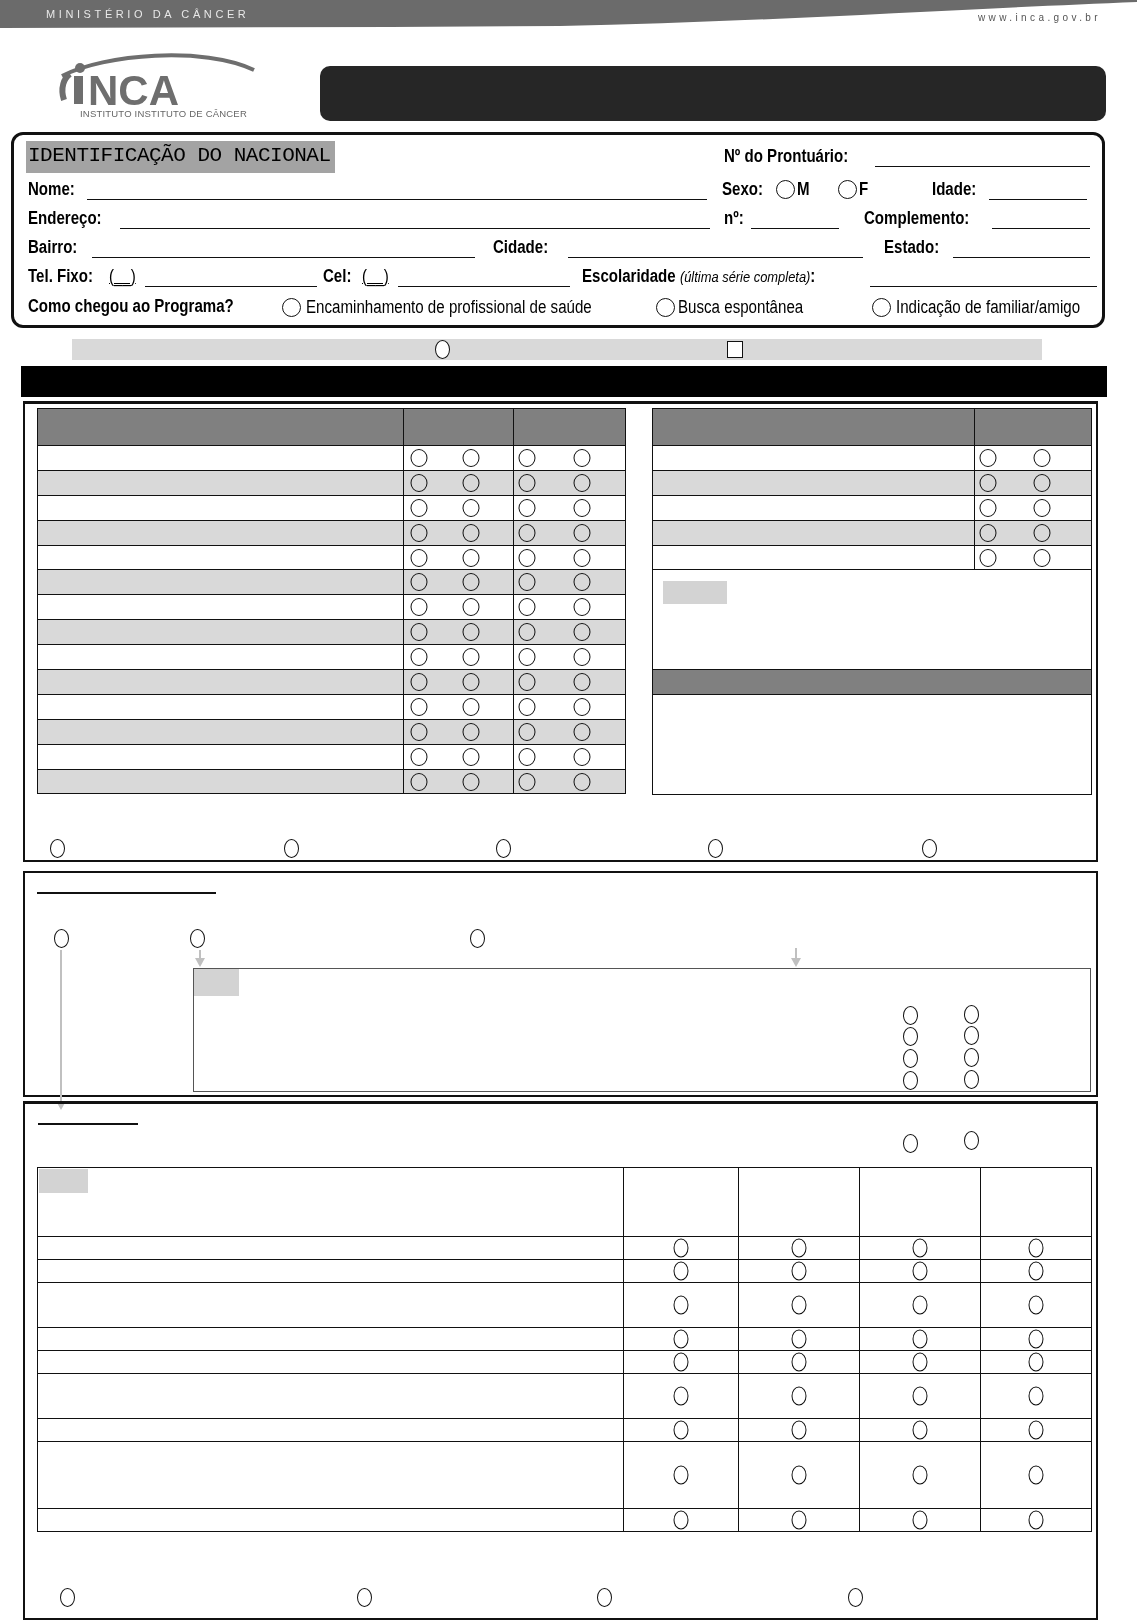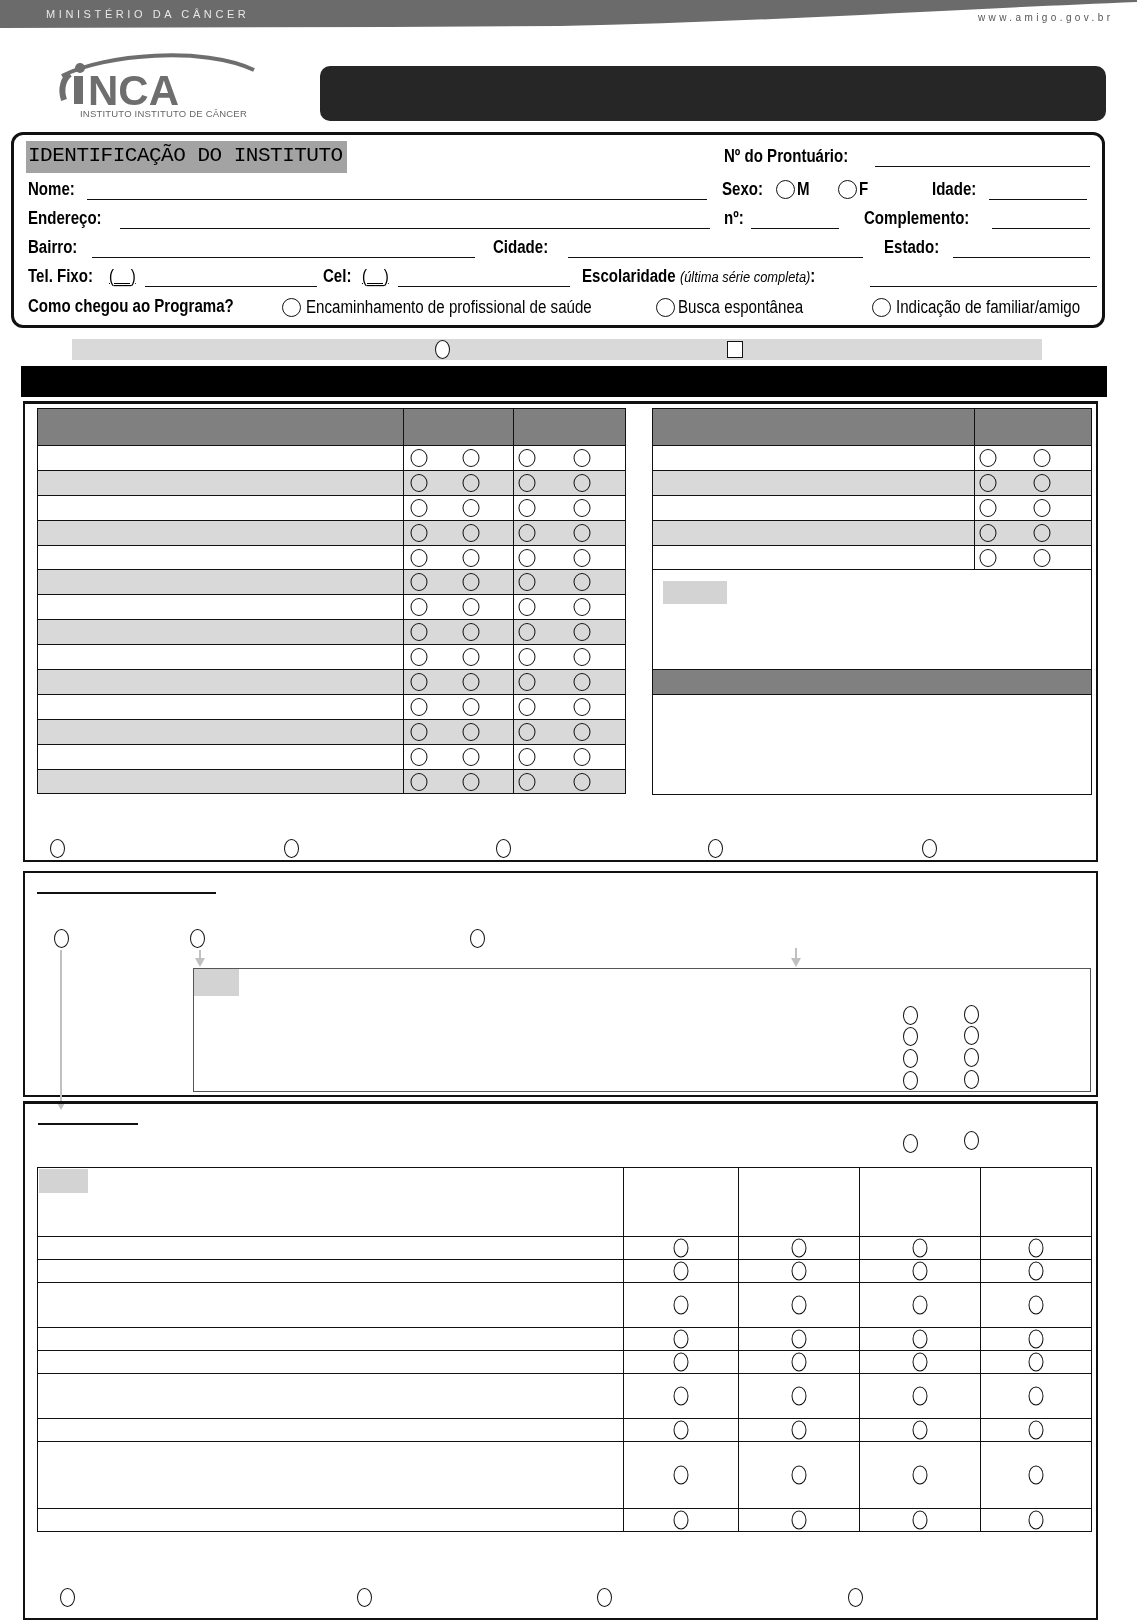--- a/index.html
+++ b/index.html
@@ -54,37 +54,37 @@
 </style>
 </head>
 <body>
 
 <div class="abs banner">
   <svg width="1137" height="30" viewBox="0 0 1137 30">
     <path d="M0 0 H1137 V2 C980 8 760 22 560 26 L390 27 L0 28 Z" fill="#6b6b6b"></path>
   </svg>
 </div>
 <div class="abs ministry">MINISTÉRIO DA CÂNCER</div>
-<div class="abs site">www.amigo.gov.br</div>
+<div class="abs site">www.inca.gov.br</div>
 
 <div class="abs logo">
   <svg width="220" height="75" viewBox="0 0 220 75">
     <path d="M8 28 C50 6 150 -2 200 22" stroke="#6e6e6e" stroke-width="4" fill="none"></path>
     <circle cx="26" cy="20" r="5" fill="#6e6e6e"></circle>
     <path d="M10 52 C6 40 10 30 16 26" stroke="#6e6e6e" stroke-width="6" fill="none"></path>
     <rect x="20" y="28" width="9" height="28" fill="#6e6e6e"></rect>
     <text x="34" y="57" font-family="Liberation Sans, sans-serif" font-size="42" font-weight="bold" fill="#6e6e6e">NCA</text>
   </svg>
 </div>
 <div class="abs logo-sub">INSTITUTO INSTITUTO DE CÂNCER</div>
 
 <div class="abs title-bar"></div>
 
 <div class="abs patient-box"></div>
-<div class="abs pid-title">IDENTIFICAÇÃO DO INSTITUTO</div>
+<div class="abs pid-title">IDENTIFICAÇÃO DO NACIONAL</div>
 
 <div class="abs lbl" style="left:724px;top:146px;">Nº do Prontuário:</div>
 <div class="abs line" style="left:875px;top:165px;width:215px;"></div>
 
 <div class="abs lbl" style="left:28px;top:179px;">Nome:</div>
 <div class="abs line" style="left:87px;top:198px;width:620px;"></div>
 <div class="abs lbl" style="left:722px;top:179px;">Sexo:</div>
 <span class="abs radio r18" style="left:776px;top:180px;"></span>
 <div class="abs lbl" style="left:797px;top:179px;">M</div>
 <span class="abs radio r18" style="left:838px;top:180px;"></span>

